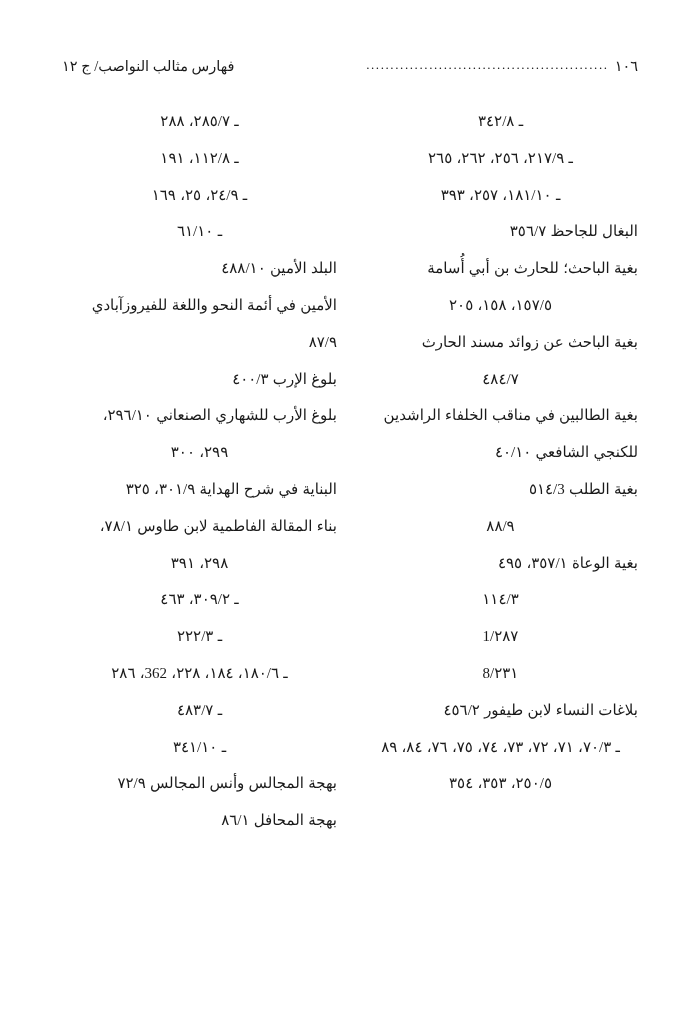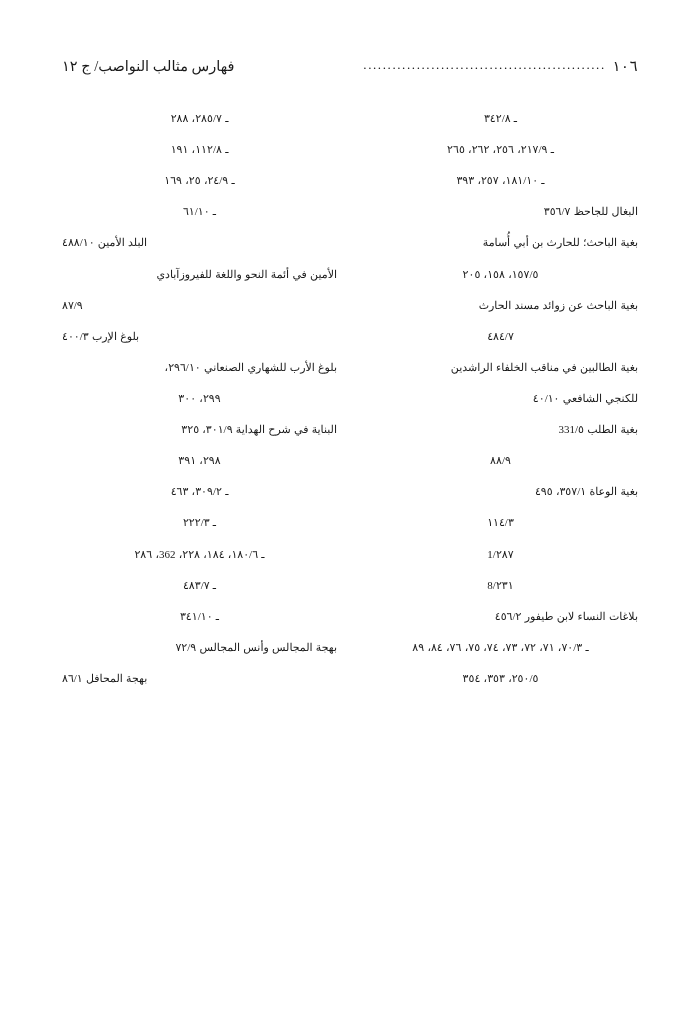--- a/index.html
+++ b/index.html
@@ -43,52 +43,51 @@
     flex: 1 1 auto;
     overflow: hidden;
     margin: 0 6px;
     color: #1a1a1a;
     font-size: 13px;
     letter-spacing: 1.6px;
     transform: translateY(-2px);
   }
   .header .pageno {
     letter-spacing: 0.5px;
-    font-family: Liberation Mono, monospace;
   }
 
   
   .columns {
     display: flex;
     flex-direction: row;
     gap: 26px;
     margin-top: 30px;
     direction: rtl;
   }
   .col {
     width: 285px;
     display: flex;
     flex-direction: column;
   }
   .entry {
-    font-size: 11px;
+    font-size: 15px;
     line-height: 1.42;
     margin-bottom: 15.5px;
     direction: rtl;
     word-spacing: 0.5px;
   }
   
   .entry.nums {
     text-align: center;
   }
   .entry.title {
     text-align: right;
   }
   .entry.title-center {
-    text-align: left;
+    text-align: right;
   }
 </style>
 </head>
 <body>
 
 <div class="page">
 
   <div class="header">
     <span class="pageno">١٠٦</span>
     <span class="dots">..................................................</span>
@@ -101,21 +100,21 @@
       <div class="entry nums">ـ ٣٤٢/٨</div>
       <div class="entry nums">ـ ٢١٧/٩، ٢٥٦، ٢٦٢، ٢٦٥</div>
       <div class="entry nums">ـ ١٨١/١٠، ٢٥٧، ٣٩٣</div>
       <div class="entry title">البغال للجاحظ ٣٥٦/٧</div>
       <div class="entry title">بغية الباحث؛ للحارث بن أبي أُسامة</div>
       <div class="entry nums">١٥٧/٥، ١٥٨، ٢٠٥</div>
       <div class="entry title">بغية الباحث عن زوائد مسند الحارث</div>
       <div class="entry nums">٤٨٤/٧</div>
       <div class="entry title">بغية الطالبين في مناقب الخلفاء الراشدين</div>
       <div class="entry title">للكنجي الشافعي ٤٠/١٠</div>
-      <div class="entry title">بغية الطلب 331/٥</div>
+      <div class="entry title">بغية الطلب ٥١٤/3</div>
       <div class="entry nums">٨٨/٩</div>
       <div class="entry title">بغية الوعاة ٣٥٧/١، ٤٩٥</div>
       <div class="entry nums">١١٤/٣</div>
       <div class="entry nums">٢٨٧/1</div>
       <div class="entry nums">٢٣١/8</div>
       <div class="entry title">بلاغات النساء لابن طيفور ٤٥٦/٢</div>
       <div class="entry nums">ـ ٧٠/٣، ٧١، ٧٢، ٧٣، ٧٤، ٧٥، ٧٦، ٨٤، ٨٩</div>
       <div class="entry nums">٢٥٠/٥، ٣٥٣، ٣٥٤</div>
     </div>
 
@@ -124,20 +123,21 @@
       <div class="entry nums">ـ ١١٢/٨، ١٩١</div>
       <div class="entry nums">ـ ٢٤/٩، ٢٥، ١٦٩</div>
       <div class="entry nums">ـ ٦١/١٠</div>
       <div class="entry title-center">البلد الأمين ٤٨٨/١٠</div>
       <div class="entry title">الأمين في أئمة النحو واللغة للفيروزآبادي</div>
       <div class="entry title-center">٨٧/٩</div>
       <div class="entry title-center">بلوغ الإرب ٤٠٠/٣</div>
       <div class="entry title">بلوغ الأرب للشهاري الصنعاني ٢٩٦/١٠،</div>
       <div class="entry nums">٢٩٩، ٣٠٠</div>
       <div class="entry title">البناية في شرح الهداية ٣٠١/٩، ٣٢٥</div>
+      <div class="entry title">بناء المقالة الفاطمية لابن طاوس ٧٨/١،</div>
       <div class="entry nums">٢٩٨، ٣٩١</div>
       <div class="entry nums">ـ ٣٠٩/٢، ٤٦٣</div>
       <div class="entry nums">ـ ٢٢٢/٣</div>
       <div class="entry nums">ـ ١٨٠/٦، ١٨٤، ٢٢٨، 362، ٢٨٦</div>
       <div class="entry nums">ـ ٤٨٣/٧</div>
       <div class="entry nums">ـ ٣٤١/١٠</div>
       <div class="entry title">بهجة المجالس وأنس المجالس ٧٢/٩</div>
       <div class="entry title-center">بهجة المحافل ٨٦/١</div>
     </div>
 

